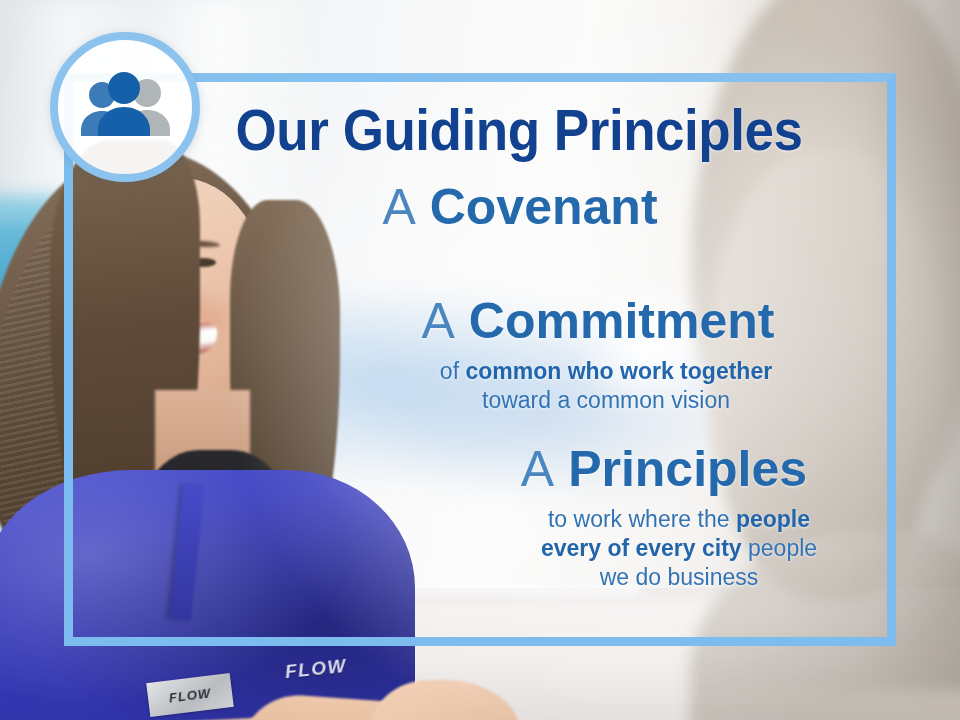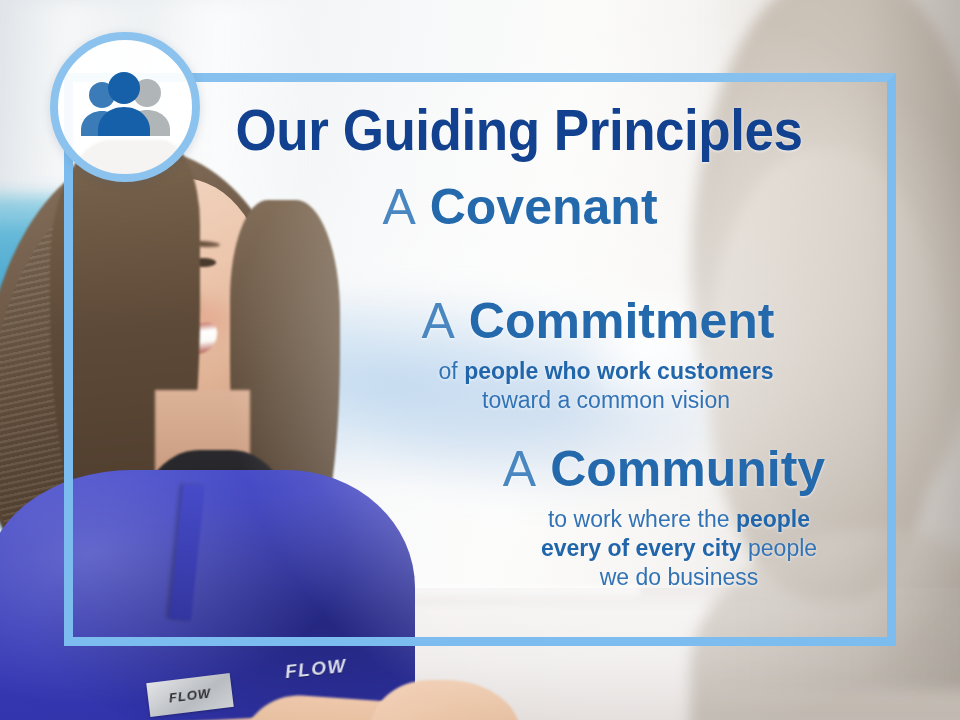--- a/index.html
+++ b/index.html
@@ -379,29 +379,29 @@
         <span class="word">Covenant</span>
       </div>
     </div>
 
     <div class="block b2">
       <div class="headline">
         <span class="art">A</span>
         <span class="word">Commitment</span>
       </div>
       <div class="sub">
-        <span class="ln"><span>of </span><b>people who work customers</b></span>
+        <span class="ln"><span>of </span><b>common who work together</b></span>
         <span class="ln">toward a common vision</span>
       </div>
     </div>
 
     <div class="block b3">
       <div class="headline">
         <span class="art">A</span>
-        <span class="word">Community</span>
+        <span class="word">Principles</span>
       </div>
       <div class="sub">
         <span class="ln"><span>to work where the </span><b>people</b></span>
         <span class="ln"><b>every of every city</b><span> people</span></span>
         <span class="ln">we do business</span>
       </div>
     </div>
 
   </div>
 </div>

